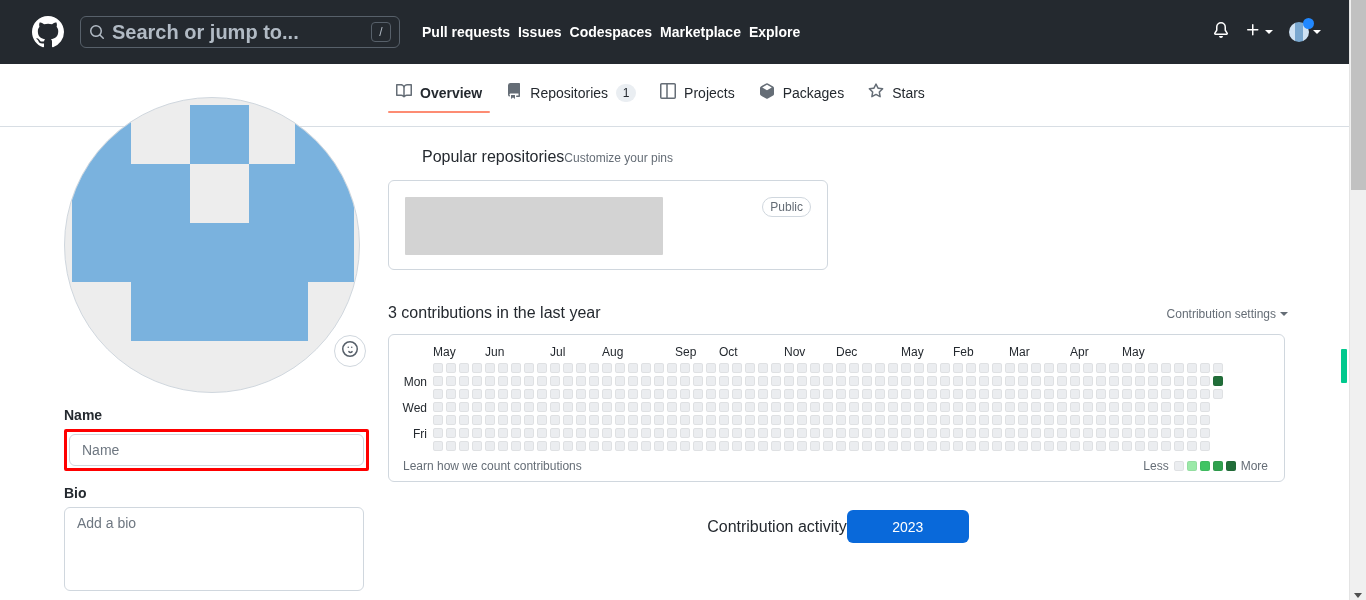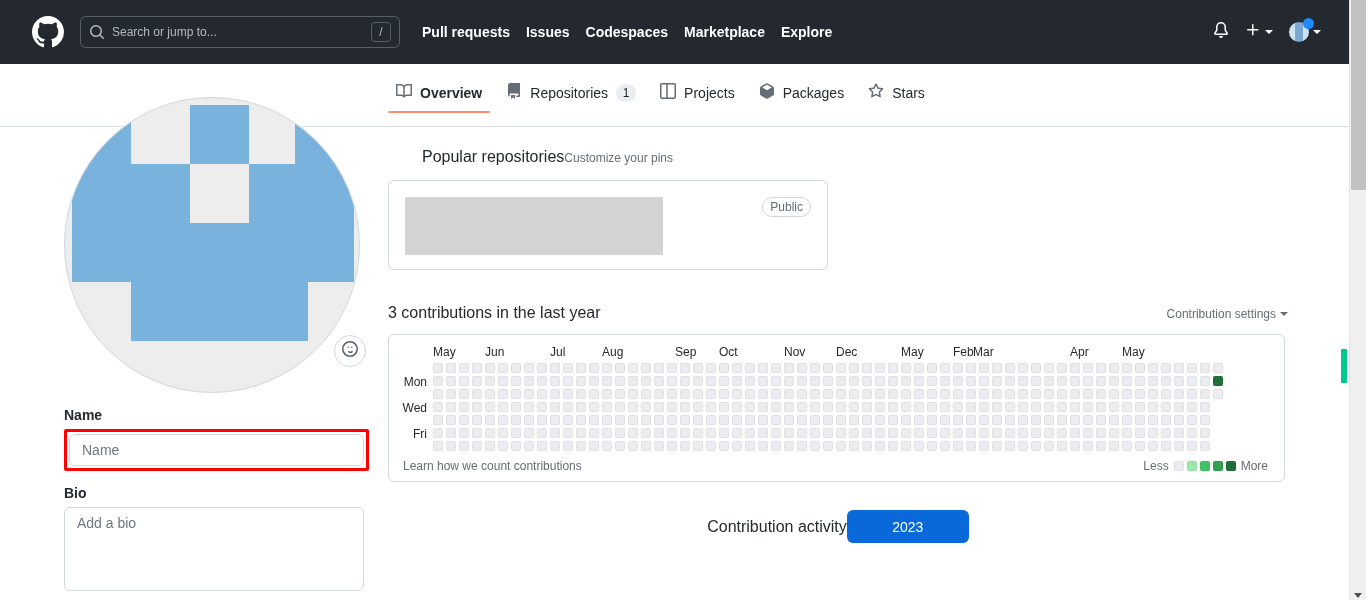--- a/index.html
+++ b/index.html
@@ -40,30 +40,31 @@
   .gh-logo svg { display: block; }
 
   .search-box {
     width: 320px; height: 32px;
     border: 1px solid #57606a; border-radius: 6px;
     display: flex; align-items: center; padding: 0 8px;
     background: transparent;
   }
   .search-box .s-icon { margin-right: 7px; display: flex; }
   .search-box .s-text {
-    flex: 1; font-size: 12px; color: #b1bac4;
+    flex: 1; font-size: 20px; color: #b1bac4;
     font-family: "Liberation Sans", sans-serif;
+    font-weight: bold;
   }
   .search-box .s-key {
     border: 1px solid #57606a; border-radius: 4px;
     font-size: 12px; color: #b1bac4;
     width: 20px; height: 20px; line-height: 18px; text-align: center;
   }
 
-  .nav-links { display: flex; align-items: flex-end; margin-left: 22px; gap: 16px; }
+  .nav-links { display: flex; align-items: flex-end; margin-left: 22px; gap: 8px; }
   .nav-links a {
     color: #ffffff; text-decoration: none;
     font-size: 14px; font-weight: bold;
     white-space: nowrap;
   }
 
   .header-right {
     margin-left: auto; display: flex; align-items: center; gap: 16px;
     padding-right: 12px;
   }
@@ -409,21 +410,21 @@
               <span style="left: 0px;">May</span>
               <span style="left: 52px;">Jun</span>
               <span style="left: 117px;">Jul</span>
               <span style="left: 169px;">Aug</span>
               <span style="left: 242px;">Sep</span>
               <span style="left: 286px;">Oct</span>
               <span style="left: 351px;">Nov</span>
               <span style="left: 403px;">Dec</span>
               <span style="left: 468px;">May</span>
               <span style="left: 520px;">Feb</span>
-              <span style="left: 540px;">Mar</span>
+              <span style="left: 576px;">Mar</span>
               <span style="left: 637px;">Apr</span>
               <span style="left: 689px;">May</span>
             </div>
           <div class="grid-row">
             <div class="daylabels" id="daylabels">
                 <span style="top: 12px; padding-left: 26px;">Mon</span>
                 <span style="top: 38px;">Wed</span>
                 <span style="top: 64px;">Fri</span>
               </div>
             <div class="grid" id="grid">

